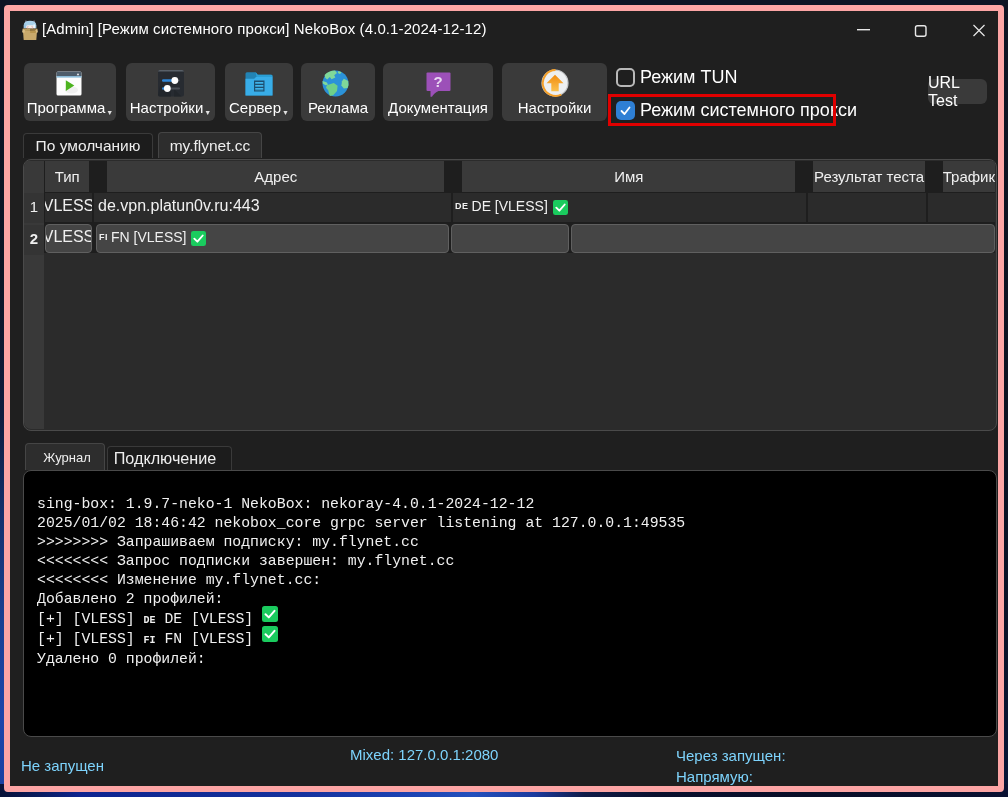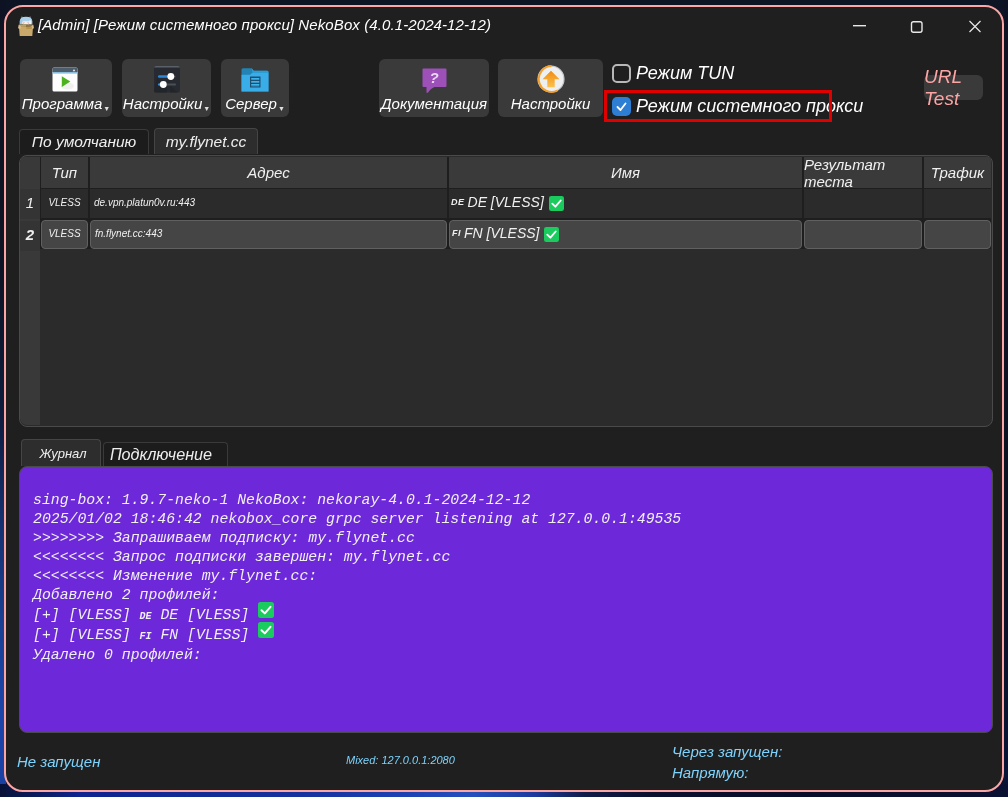--- a/index.html
+++ b/index.html
@@ -16,23 +16,22 @@
 #desktop-left {
   position:absolute; left:0; top:0; width:6px; height:797px;
   background:linear-gradient(180deg,#0d1322 0%,#0d1626 35%,#0e1c3e 52%,#14306e 65%,#1a3f92 78%,#1c45aa 90%,#1a3fa0 100%);
 }
 #desktop-right {
   position:absolute; right:0; top:0; width:4px; height:797px;
   background:linear-gradient(180deg,#0d1322 0%,#0c1220 50%,#0a1228 80%,#081538 100%);
 }
 #win {
   position:absolute; left:4px; top:5px; width:1000px; height:787px;
-  background:#1f1f1f; border:2px solid #fca5a5; border-radius:19px;
+  background:#1f1f1f; border:6px solid #fca5a5; border-radius:4px;
   overflow:hidden;
-  font-style:italic;
 }
 #inner { position:absolute; left:2px; top:1px; width:996px; height:786px; }
 
 #titlebar { position:absolute; left:0; top:0; width:100%; height:42px; }
 #appicon { position:absolute; left:10px; top:7px; width:16px; height:22px; }
 #title {
   position:absolute; left:30px; top:8px; font-size:15px; color:#ffffff;
   white-space:nowrap; letter-spacing:0.1px;
 }
 .winbtn { position:absolute; top:0; width:46px; height:42px; color:#e8e8e8; }
@@ -59,68 +58,68 @@
 #cb2 { top:88px; }
 .cbox { width:19px; height:19px; border-radius:5px; margin-right:5px; flex:0 0 auto; }
 .cbox.off { border:2px solid #b8b8b8; background:transparent; }
 .cbox.on { background:#2e7fd4; display:flex; align-items:center; justify-content:center; }
 #redrect {
   position:absolute; left:596px; top:82px; width:228px; height:32px;
   border:3px solid #e00000; pointer-events:none;
 }
 #urltest {
   position:absolute; left:916px; top:67px; width:59px; height:25px;
-  background:#3a3a3a; border-radius:6px; color:#fca5a5; font-size:19px;
+  background:#3a3a3a; border-radius:6px; color:#ffffff; font-size:16px;
   display:flex; align-items:center; justify-content:center;
 }
 
 .tab { position:absolute; font-size:15.5px; color:#eeeeee; display:flex; align-items:center; justify-content:center; }
 #tab-def { left:11px; top:121px; width:130px; height:25px; background:#1c1c1c; border:1px solid #3a3a3a; border-bottom:none; border-radius:4px 4px 0 0; }
 #tab-fly { left:146px; top:120px; width:104px; height:26px; background:#2d2d2d; border:1px solid #454545; border-bottom:none; border-radius:4px 4px 0 0; }
 
 #table {
   position:absolute; left:11px; top:147px; width:974px; height:272px;
   background:#2b2b2b; border:1px solid #4a4a4a; border-radius:8px;
   overflow:hidden;
 }
 #vhead { position:absolute; left:0; top:1px; width:20px; height:268px; background:#393939; border-radius:0 0 0 7px; }
 #cellsbg { position:absolute; left:20px; top:1px; right:1px; height:92px; background:#1e1e1e; }
 .rownum { position:absolute; left:0; width:20px; background:#343434; display:flex; align-items:center; justify-content:center; color:#f0f0f0; font-size:15px; padding-bottom:3px; box-sizing:border-box; }
-#thead { position:absolute; left:21px; top:1px; height:31px; right:1px; display:flex; }
+#thead { position:absolute; left:21px; top:1px; height:31px; right:1px; display:flex;gap:8px; }
 .th { background:#3a3a3a; color:#f0f0f0; font-size:15px; display:flex; align-items:center; justify-content:center; }
 .row { position:absolute; left:21px; height:29px; right:1px; display:flex; }
-.td { background:#2b2b2b; color:#f0f0f0; font-size:10px; display:flex; align-items:center; padding-left:4px; padding-bottom:3px; white-space:nowrap; overflow:hidden; }
+.td { background:#2b2b2b; color:#f0f0f0; font-size:16px; display:flex; align-items:center; padding-left:4px; padding-bottom:3px; white-space:nowrap; overflow:hidden; }
 .sel .td { background:#454545; border:1px solid #606060; border-radius:4px; }
 .gap { width:2px; background:#1e1e1e; flex:0 0 auto; }
 .w-tip { width:47px; justify-content:center; padding-left:0; }
 .w-addr { width:357px; }
 .w-name { width:353px; }
 .row .w-name { padding-left:2px; font-size:14px; }
 .row .w-name .cc { font-size:9px; }
 .w-res { width:118px; }
 .w-traf { flex:1; }
 .cc { font-size:9px; font-weight:700; letter-spacing:0.5px; margin-right:3px; }
 .chk { width:15px; height:15px; margin-left:5px; flex:0 0 auto; position:relative; top:1px; }
 
 #tab-log { left:13px; top:431px; width:80px; height:27px; background:#2d2d2d; border:1px solid #454545; border-bottom:none; border-radius:4px 4px 0 0; font-size:13px; padding-left:4px; }
 #tab-conn { left:95px; top:434px; width:125px; height:24px; background:#1c1c1c; border:1px solid #3a3a3a; border-bottom:none; border-radius:4px 4px 0 0; font-size:16.2px; padding-right:9px; }
 #logpane {
   position:absolute; left:11px; top:458px; width:974px; height:267px;
-  background:#6d28d9; border:1px solid #4a4a4a; border-radius:8px;
+  background:#000000; border:1px solid #4a4a4a; border-radius:8px;
 }
 #logtext {
   position:absolute; left:13px; top:24px; font-family:"Liberation Mono", monospace;
   font-size:14.8px; color:#f0f0f0; line-height:19.1px; white-space:pre;
 }
 #logtext .lcc { font-size:10px; font-weight:700; }
 #logtext .chk { width:16px; height:16px; margin-left:0; vertical-align:-3px; position:relative; top:-4px; display:inline-block; }
 
 #status { position:absolute; left:0; bottom:0; width:100%; height:56px; color:#7dd3fc; font-size:15px; }
 #st1 { position:absolute; left:9px; top:15px; }
-#st2 { position:absolute; left:338px; top:16px; font-size:11px; }
+#st2 { position:absolute; left:338px; top:4px; font-size:15px; }
 #st3 { position:absolute; left:664px; top:5px; }
 #st4 { position:absolute; left:664px; top:26px; }
 </style>
 </head>
 <body>
 <div id="desktop-left"></div>
 <div id="desktop-right"></div>
 <div id="desktop-bottom"></div>
 <div id="win">
     <div id="inner">
@@ -195,20 +194,33 @@
       <path d="M0.5 24.5 L0.5 7.8 L9.2 7.8 L11 5.9 L27.5 5.9 L27.5 24.5 Z" fill="#38ade8"></path>
       <rect x="9" y="9.5" width="10.5" height="11" fill="#1d4f70"></rect>
       <rect x="10.2" y="11" width="8.1" height="1.7" fill="#3fb4ec"></rect>
       <rect x="10.2" y="14" width="8.1" height="1.7" fill="#3fb4ec"></rect>
       <rect x="10.2" y="17" width="8.1" height="1.7" fill="#3fb4ec"></rect>
       <rect x="10.2" y="19.4" width="8.1" height="0.8" fill="#2d83ab"></rect>
     </svg>
         </div>
     <div class="lbl">Сервер<span class="arr">▼</span></div>
   </div>
+  <div class="tbtn" id="tb4">
+    <div class="ic">
+          <svg width="27" height="27" viewBox="0 0 27 27" style="position:relative;left:-3px;">
+      <circle cx="13.5" cy="13.5" r="13" fill="#2b92d8"></circle>
+      <path d="M2.6 5 Q6.5 0.8 13 0.6 L15 3 L12.2 5.2 L13.4 7.4 L9.6 9.2 L7.8 7 L5.2 9.4 L3.2 7.8 Z" fill="#7fd89a"></path>
+      <path d="M0.5 11 L4.5 12.2 L6.2 14.6 L3.6 15.2 L0.8 13.6 Z" fill="#7fd89a"></path>
+      <path d="M4.8 15.2 L11.8 13 L15.6 15.8 L15 21 L11.2 25.2 L7.8 26 L6.2 20.2 L4 17.8 Z" fill="#6fd088"></path>
+      <path d="M21.8 8.8 L26.2 11 Q27 14.8 25.6 18 L21.8 18.6 L19.4 15.6 L20 11.2 Z" fill="#7fd89a"></path>
+      <path d="M16.5 0.9 L19.5 2.2 L18 4 L15.8 3 Z" fill="#7fd89a"></path>
+    </svg>
+        </div>
+    <div class="lbl">Реклама</div>
+  </div>
   <div class="tbtn" id="tb5">
     <div class="ic">
           <svg width="25" height="26" viewBox="0 0 25 26" style="position:relative;top:2px;">
       <rect x="0.5" y="0.5" width="24" height="18.5" rx="1" fill="#9c50b8"></rect>
       <path d="M4.5 19 L4.5 24.8 L6 24.8 Q7.5 21.5 12.5 19 Z" fill="#9c50b8"></path>
       <text x="12" y="14.5" font-size="15" font-weight="bold" fill="#e9d9f1" text-anchor="middle" font-family="Liberation Sans">?</text>
     </svg>
         </div>
     <div class="lbl">Документация</div>
   </div>
@@ -266,21 +278,20 @@
               <path d="M3.5 8.2 L6.8 11.4 L12.5 4.8" stroke="#fff" stroke-width="2" fill="none" stroke-linecap="round" stroke-linejoin="round"></path>
             </svg></div>
           <div class="gap"></div>
       <div class="td w-res"></div>
           <div class="gap"></div>
       <div class="td w-traf"></div>
     </div>
     <div class="row sel" style="top:64px;">
       <div class="td w-tip">VLESS</div>
           <div class="gap"></div>
-      <div class="td w-addr">fn.flynet.cc:443</div>
           <div class="gap"></div>
       <div class="td w-name"><span class="cc">FI</span>FN [VLESS]<svg class="chk" viewBox="0 0 16 16">
               <rect width="16" height="16" rx="2.5" fill="#1acb5e"></rect>
               <path d="M3.5 8.2 L6.8 11.4 L12.5 4.8" stroke="#fff" stroke-width="2" fill="none" stroke-linecap="round" stroke-linejoin="round"></path>
             </svg></div>
           <div class="gap"></div>
       <div class="td w-res"></div>
           <div class="gap"></div>
       <div class="td w-traf"></div>
     </div>

